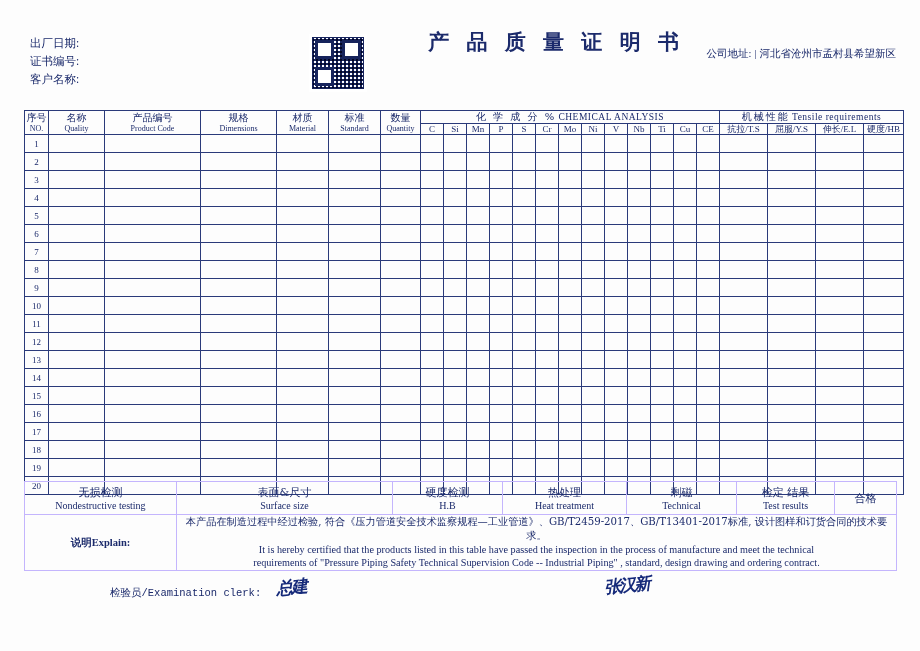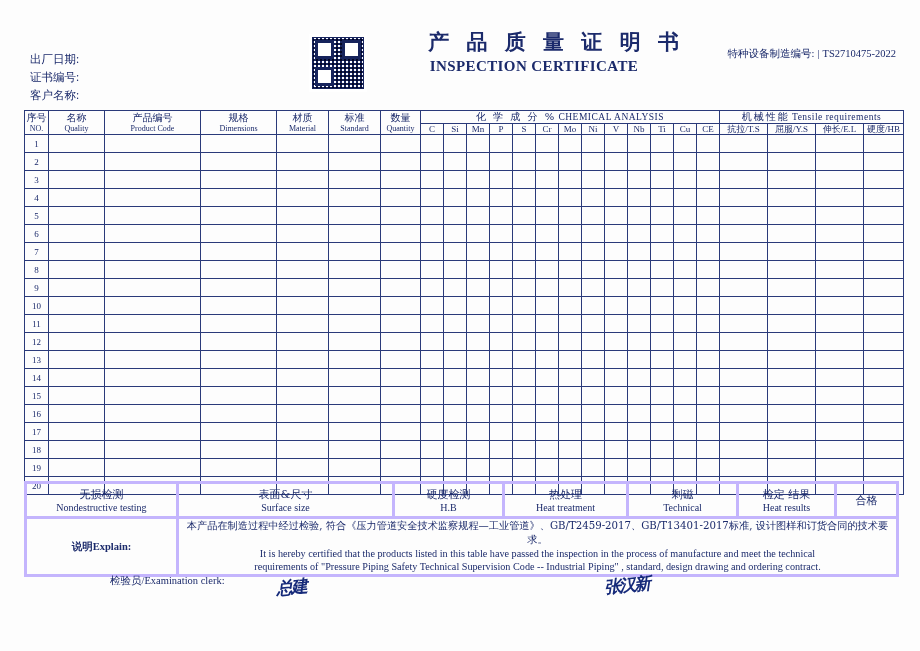--- a/index.html
+++ b/index.html
@@ -72,21 +72,20 @@
     text-align: center;
     font-size: 15px;
     font-weight: bold;
     letter-spacing: 0.4px;
   }
   .left-fields {
     position: absolute;
     left: 6px; top: 6px;
     font-size: 11.5px;
     line-height: 18px;
-    margin-top: 16px;
   }
   .left-fields div { white-space: nowrap; }
   .right-fields {
     position: absolute;
     right: 0px; top: 18px;
     font-size: 10.5px;
     line-height: 15px;
     text-align: left;
   }
   .right-fields div { white-space: nowrap; }
@@ -121,21 +120,21 @@
 
   
   table.bottom {
     position: absolute;
     left: 24px; top: 481px;
     border-collapse: collapse;
     width: 872px;
     table-layout: fixed;
   }
   table.bottom td {
-    border: 3px solid #c4b5fd;
+    border: 1px solid #c4b5fd;
     text-align: center;
     vertical-align: middle;
     color: #1b2a6b;
     padding: 0;
   }
   .bb-cn { display: block; font-size: 11px; font-family: "DejaVu Serif", serif; }
   .bb-en { display: block; font-size: 10px; }
   .explain-label { font-size: 10.5px; font-weight: bold; }
   .explain-body {
     text-align: left;
@@ -147,21 +146,21 @@
 
   
   .sig {
     position: absolute;
     left: 24px; top: 566px;
     width: 872px;
     height: 40px;
     font-size: 10.5px;
   }
   .sig-item { position: absolute; white-space: nowrap; }
-  .sig-1 { left: 86px; top: 8px; }
+  .sig-1 { left: 86px; top: 20px; font-family: Liberation Mono, monospace; }
   .sig-2 { left: 366px; top: 4px; }
   .sig-3 { left: 662px; top: 4px; }
   .scribble {
     position: absolute;
     font-family: "DejaVu Serif", serif;
     color: #162a7a;
     font-style: italic;
     font-weight: bold;
     transform: rotate(-6deg);
     font-size: 17px;
@@ -180,25 +179,24 @@
       <div>出厂日期:</div>
       <div>证书编号:</div>
       <div>客户名称:</div>
     </div>
 
     <div class="qr">
         <span class="qr-bl"></span>
       </div>
 
     <div class="title-cn">产 品 质 量 证 明 书</div>
-    <div class="title-en">INSPECTION CERTIFICATE</div>
 
     <div class="right-fields">
       <div>
-        <span class="rf-label">特种设备制造编号:</span><span class="rf-sep">|</span><span>TS2710475-2022</span>
+        <span class="rf-label">公司地址:</span><span class="rf-sep">|</span><span>河北省沧州市孟村县希望新区</span>
       </div>
     </div>
   </div>
 
   <table class="grid">
     <colgroup>
       <col style="width:24px">
         <col style="width:56px">
         <col style="width:96px">
       <col style="width:76px">
@@ -833,21 +831,21 @@
       <td>
         <span class="bb-cn">热处理</span>
             <span class="bb-en">Heat treatment</span>
       </td>
       <td>
         <span class="bb-cn">剩磁</span>
             <span class="bb-en">Technical</span>
       </td>
       <td>
         <span class="bb-cn">检定 结果</span>
-            <span class="bb-en">Heat results</span>
+            <span class="bb-en">Test results</span>
       </td>
       <td>
         <span class="bb-cn">合格</span>
       </td>
     </tr>
     <tr>
       <td class="explain-label" style="height:46px">说明Explain:</td>
       <td class="explain-body" colspan="6">
         <div class="line-cn">本产品在制造过程中经过检验, 符合《压力管道安全技术监察规程—工业管道》、GB/T2459-2017、GB/T13401-2017标准, 设计图样和订货合同的技术要求。</div>
         <div>It is hereby certified that the products listed in this table have passed the inspection in the process of manufacture and meet the technical</div>

